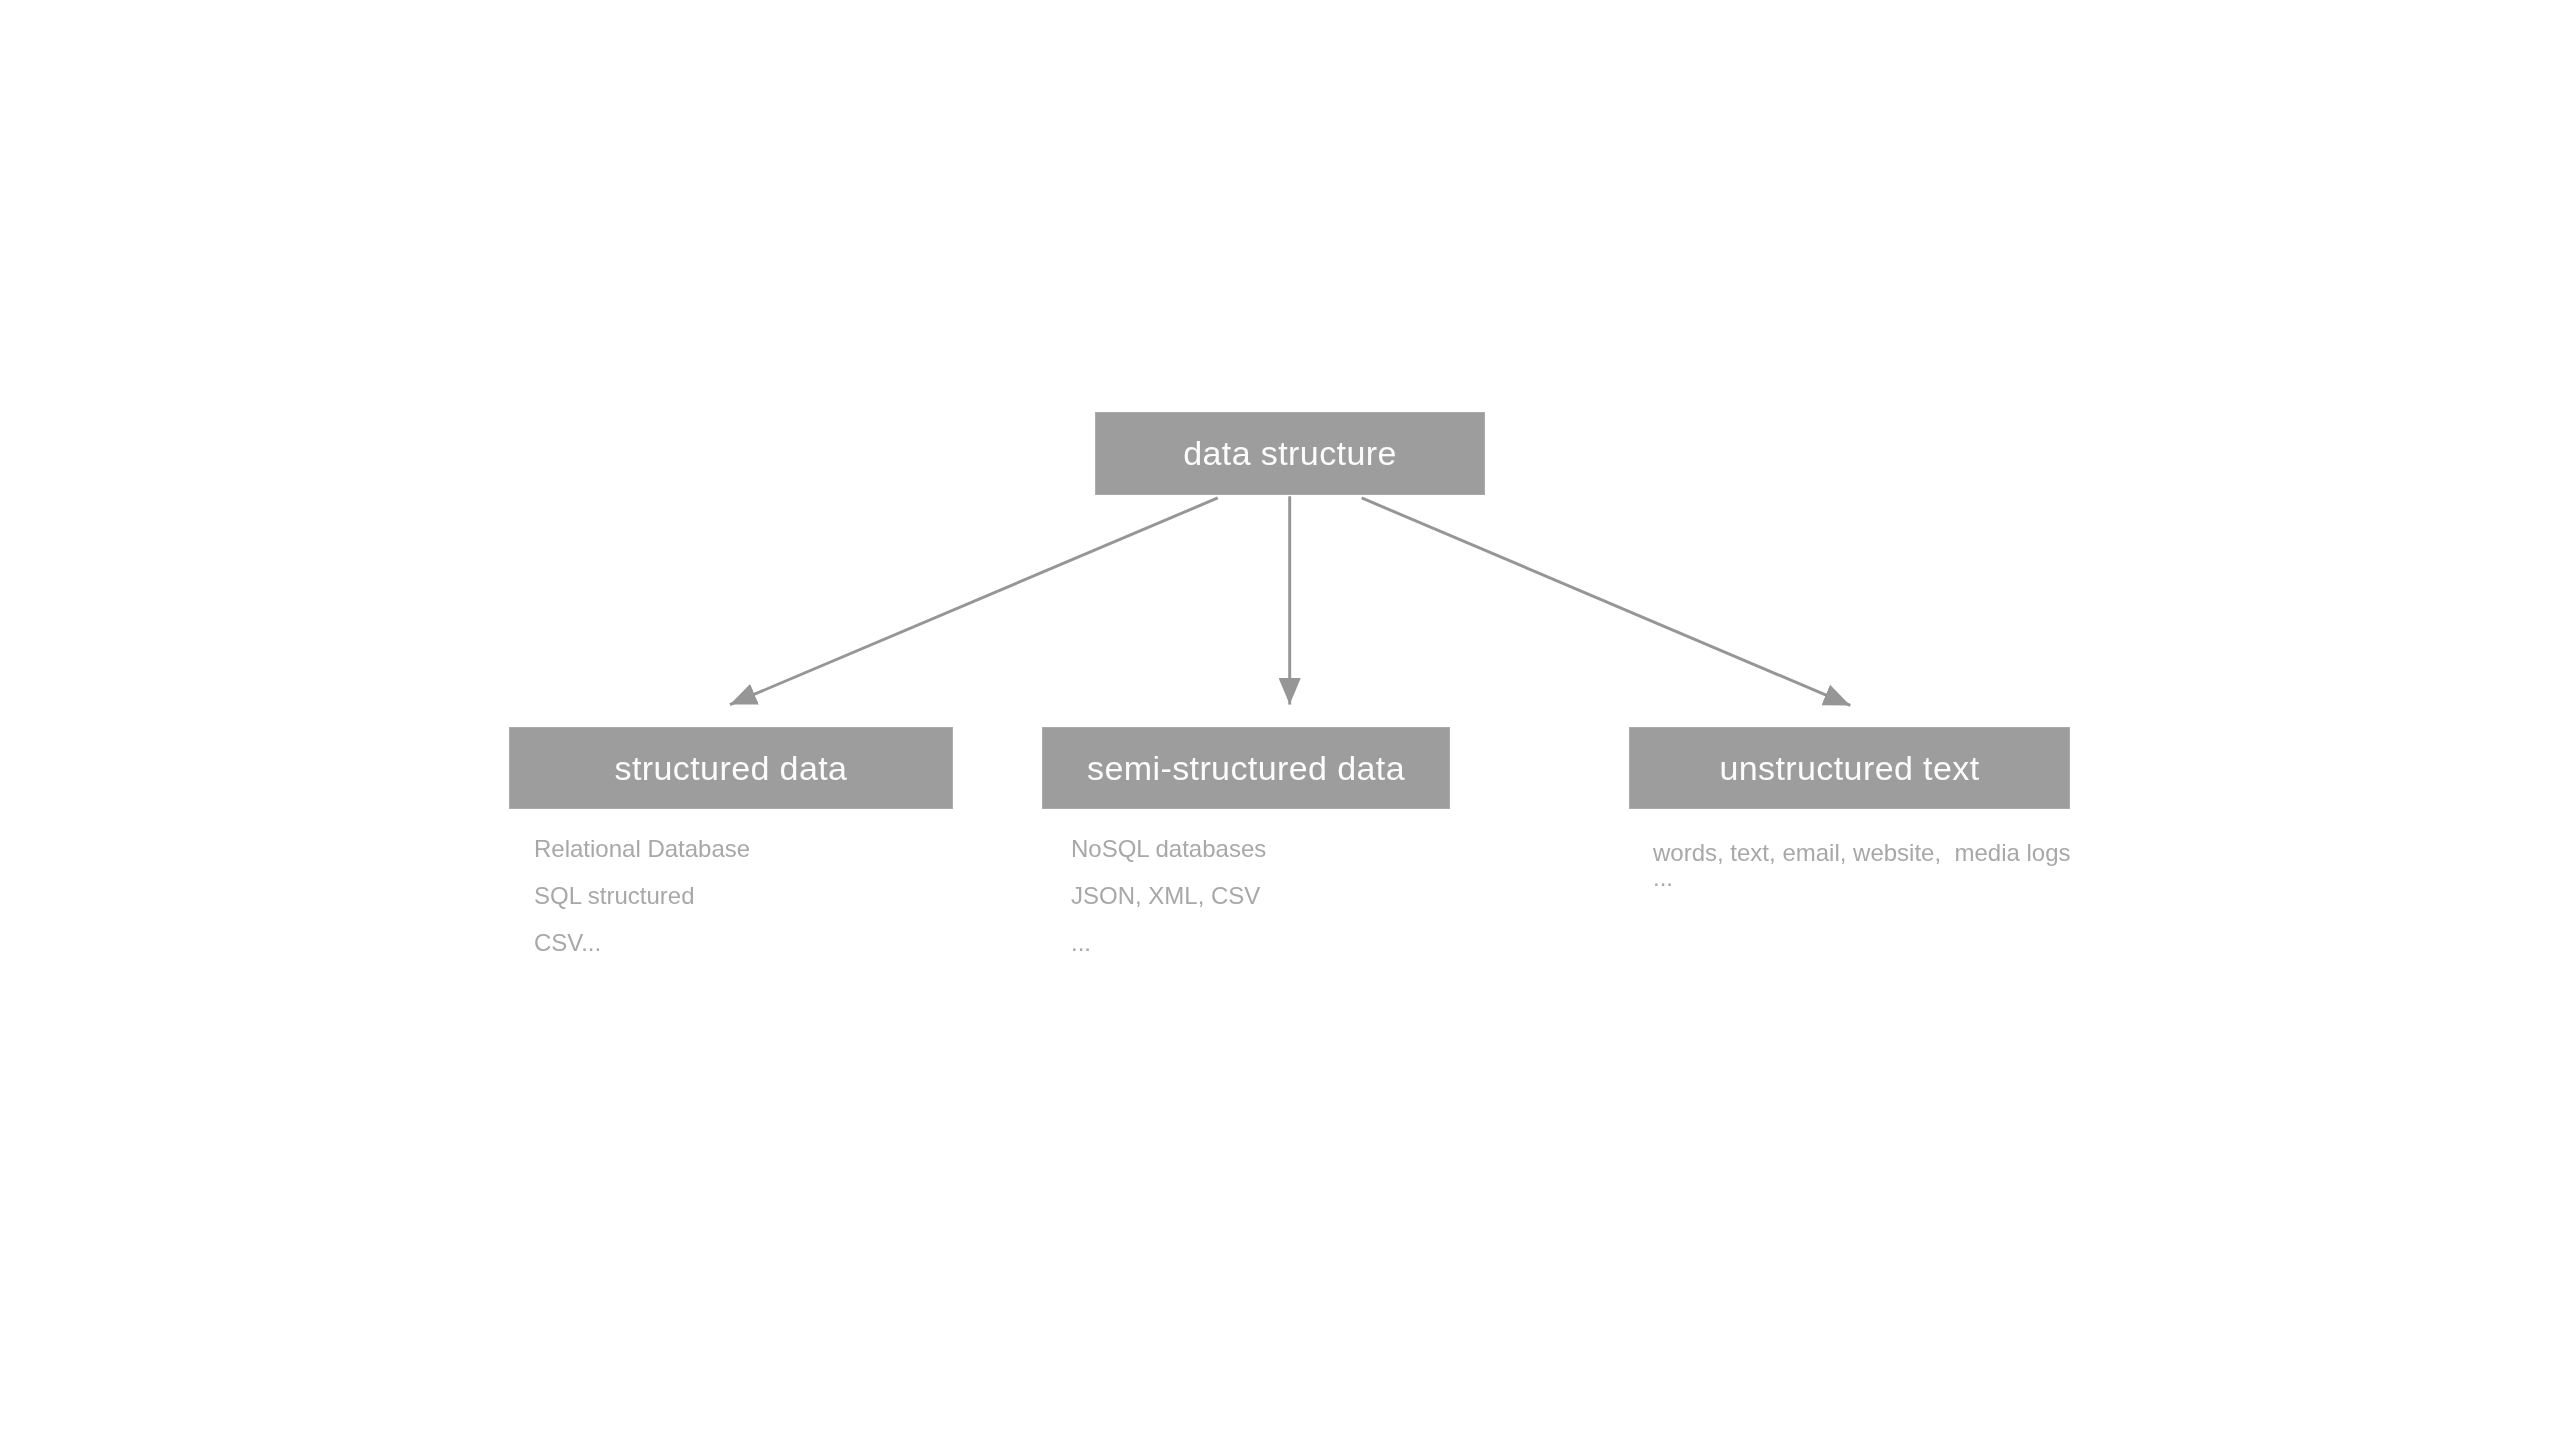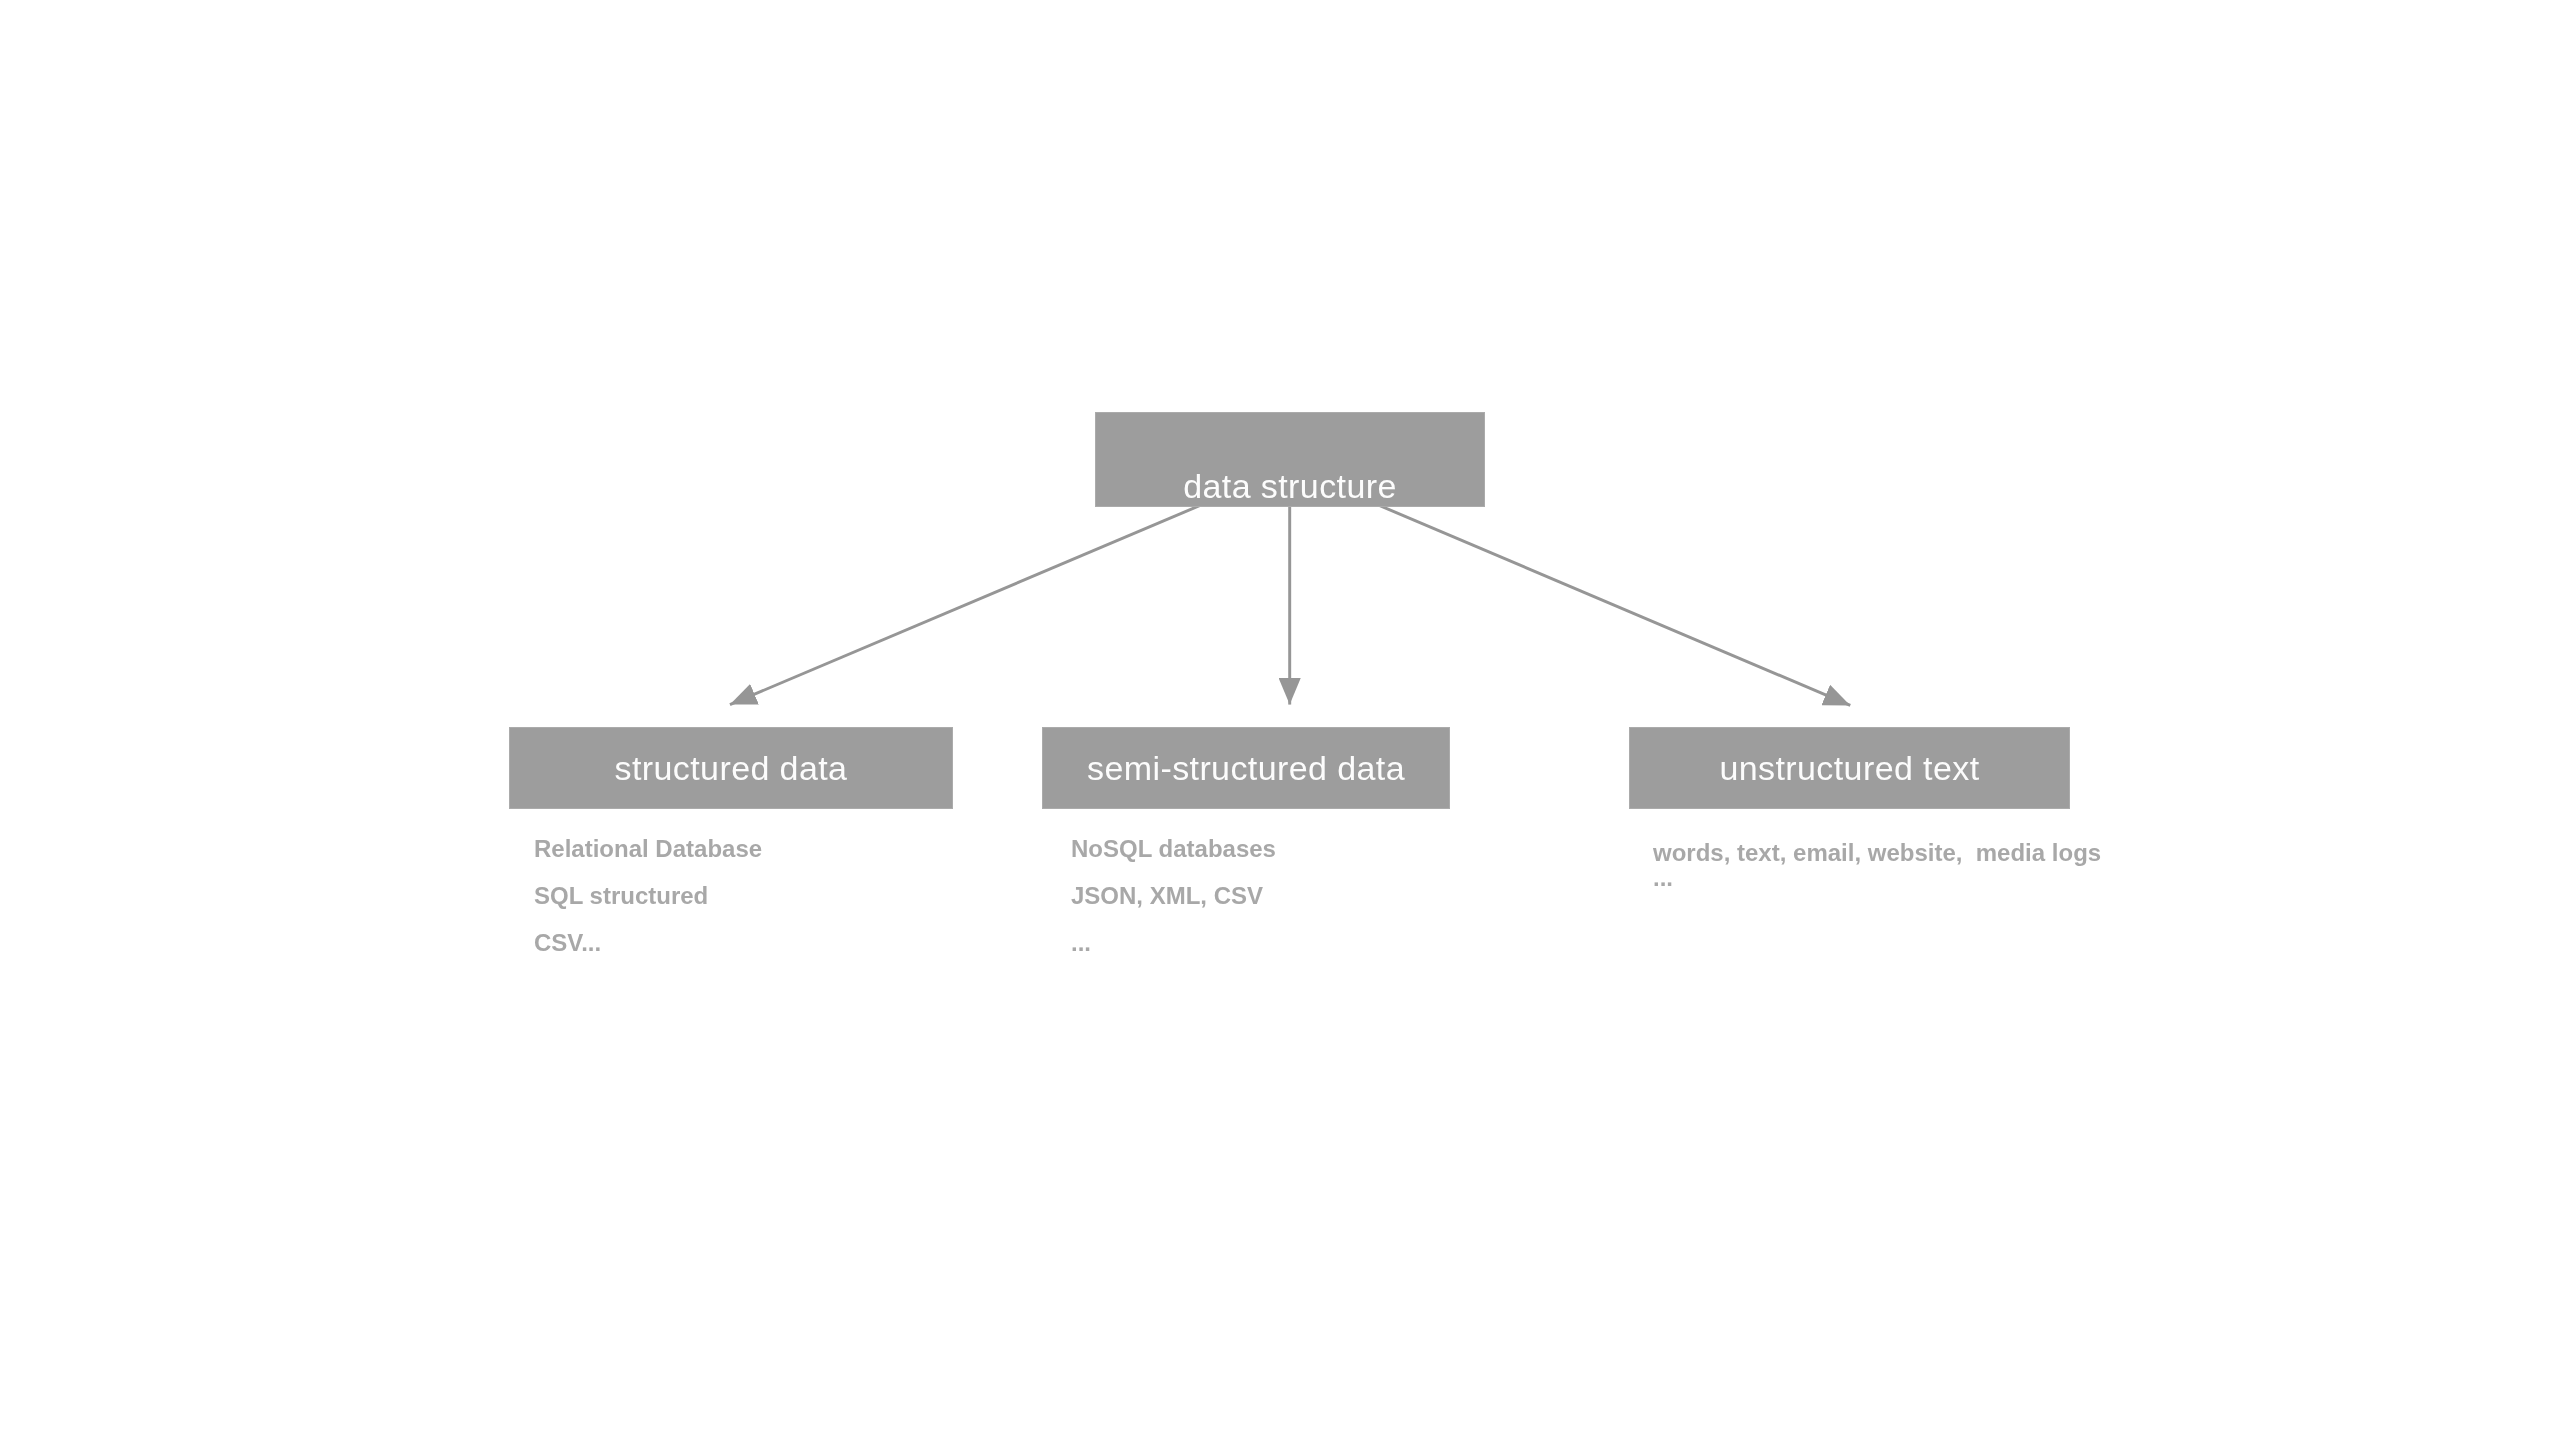--- a/index.html
+++ b/index.html
@@ -21,32 +21,31 @@
     border: 0.8px solid var(--node-border, #ababab);
     box-sizing: border-box;
     display: flex;
     align-items: center;
     justify-content: center;
     color: var(--node-text, #fcfcfc);
     font-size: 34px;
     letter-spacing: 0.4px;
     white-space: nowrap;
   }
-  #root-node   { left: 1095px; top: 412px; width: 390px; height: 95px; align-items: flex-end; }
+  #root-node   { left: 1095px; top: 412px; width: 390px; height: 83px; }
   #branch-structured     { left: 509px;  top: 727px; width: 444px; height: 82px; }
   #branch-semistructured { left: 1042px; top: 727px; width: 408px; height: 82px; }
   #branch-unstructured   { left: 1629px; top: 727px; width: 441px; height: 82px; }
 
   .item-list {
     position: absolute;
     color: var(--item-text, #a8a8a8);
   }
   .item-list .row {
     white-space: pre;
-    font-weight: bold;
   }
   #list-structured     { left: 534px;  top: 825px; font-size: 24px; }
   #list-semistructured { left: 1071px; top: 825px; font-size: 24px; }
   #list-structured .row, #list-semistructured .row { line-height: 47px; }
   #list-unstructured   { left: 1653px; top: 840px; font-size: 24px; }
   #list-unstructured .row { line-height: 25.4px; }
 
   #connector-layer {
     position: absolute;
     left: 0; top: 0;

